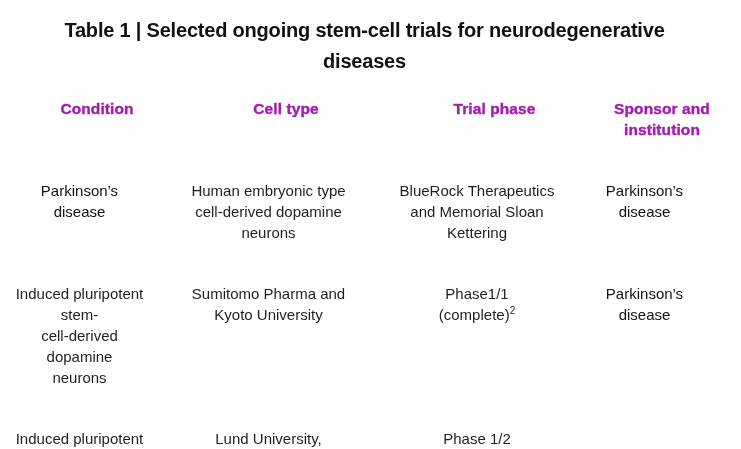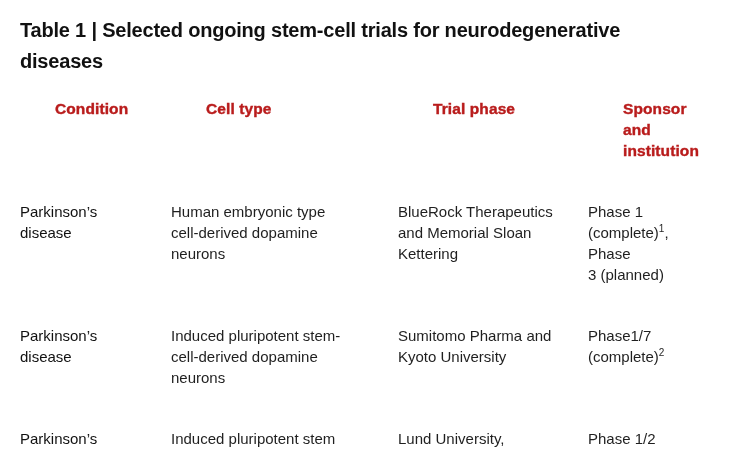--- a/index.html
+++ b/index.html
@@ -6,42 +6,43 @@
   html, body {
     width: 741px;
     height: 449px;
     background: #ffffff;
     font-family: "Liberation Sans", sans-serif;
     overflow: hidden;
   }
   .page {
     width: 741px;
     height: 449px;
-    padding: 15px 20px 0 20px;
+    padding: 15px 20px 0 8px;
+    text-align: center;
   }
   .table-title {
     font-size: 20px;
     font-weight: bold;
     line-height: 31px;
     color: #111111;
     letter-spacing: -0.2px;
     white-space: pre-line;
   }
   .trials-table {
     display: grid;
     grid-template-columns: 151px 227px 190px 1fr;
     margin-top: 21px;
   }
   .th {
     font-size: 15.5px;
     font-weight: bold;
     letter-spacing: 0.1px;
     -webkit-text-stroke: 0.4px currentColor;
     line-height: 21px;
-    color: #b91c1c;
+    color: #a21caf;
     white-space: pre-line;
     padding-right: 8px;
     margin-left: 35px;
   }
   .cell {
     padding-top: 40px;
     padding-right: 8px;
     font-size: 15px;
     line-height: 21px;
     color: #1f1f1f;
@@ -77,32 +78,29 @@
 institution</div>
 
     <div class="cell condition">Parkinson’s
 disease</div>
     <div class="cell">Human embryonic type
 cell-derived dopamine
 neurons</div>
     <div class="cell">BlueRock Therapeutics
 and Memorial Sloan
 Kettering</div>
-    <div class="cell"><span>Phase 1
-(complete)</span><sup>1</sup><span>, Phase
-3 (planned)</span></div>
 
     <div class="cell condition">Parkinson’s
 disease</div>
     <div class="cell">Induced pluripotent stem-
 cell-derived dopamine
 neurons</div>
     <div class="cell">Sumitomo Pharma and
 Kyoto University</div>
-    <div class="cell"><span>Phase1/7
+    <div class="cell"><span>Phase1/1
 (complete)</span><sup>2</sup></div>
 
     <div class="cell condition">Parkinson’s
 disease</div>
     <div class="cell">Induced pluripotent stem
 cell-derived dopamine
 neurons</div>
     <div class="cell">Lund University,
 Cambridge University
 and Region Skane</div>

